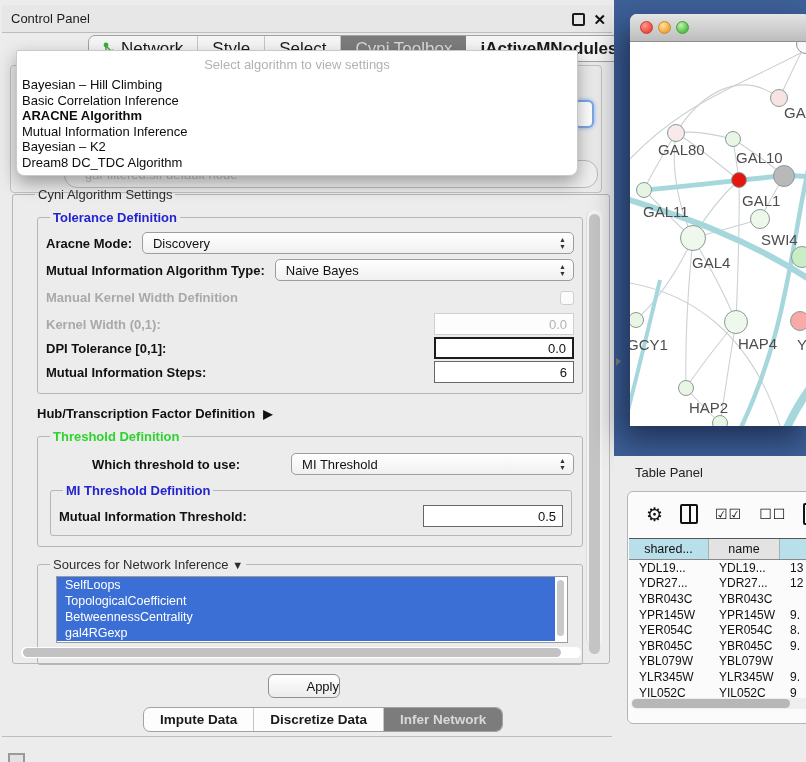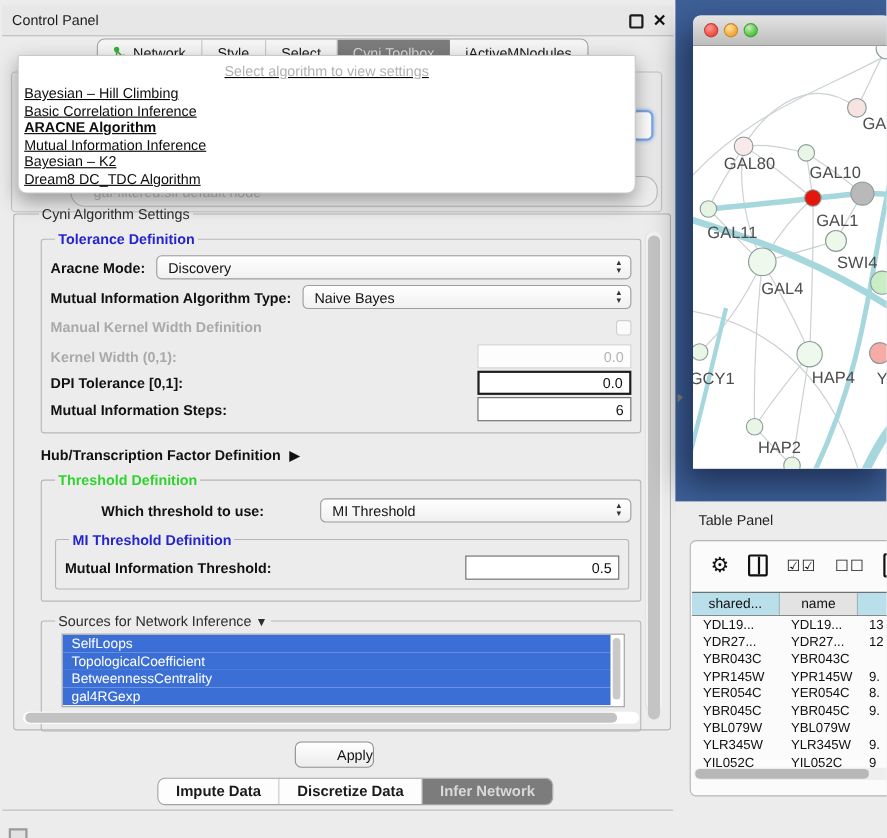--- a/index.html
+++ b/index.html
@@ -14,38 +14,38 @@
     background:#e7e7e7; border-bottom:1px solid #bcbcbc; display:flex; align-items:center; }
   .cp-title { font-size:13px; color:#1c1c1c; padding-left:9px; }
   .cp-title-icons { position:absolute; right:6px; top:0; height:28px; display:flex; align-items:center; gap:8px; }
   .float-btn { width:13px; height:13px; border:2px solid #1b1b1b; border-radius:2px; }
   .close-btn { font-size:15px; font-weight:bold; color:#111; line-height:13px; }
 
   
   .cp-tabbar { position:absolute; left:86px; top:30px; height:27px; display:flex;
     background:#f5f5f5; border:1px solid #a2a2a2; border-radius:7px; overflow:hidden; align-items:stretch; }
   .cp-tab { display:flex; align-items:center; justify-content:flex-end; gap:5px;
-    font-size:13px; color:#1a1a1a; border-right:1px solid #c6c6c6; padding:0 14px; white-space:nowrap; }
-  .cp-tab:last-child { border-right:none; }
+    font-size:17px; color:#1a1a1a; border-right:1px solid #c6c6c6; padding:0 14px; white-space:nowrap; }
+  .cp-tab:last-child { border-right:none;font-weight:bold; }
   .cp-tab.selected { background:#7c7c7c; color:#dcdcdc; border-right:none; }
   .net-icon { width:13px; height:13px; }
 
   
   .hidden-panel { position:absolute; left:8px; top:60px; width:592px; height:128px;
     border:1px solid #c2c2c2; border-radius:4px; background:#ececec; }
   .focus-combo-frag { position:absolute; right:7px; top:34px; width:20px; height:28px;
     background:#fff; border:2px solid #7da7e8; border-radius:6px; box-shadow:0 0 4px #86abe8; }
   .hidden-combo { position:absolute; left:62px; top:155px; width:534px; height:28px;
     border:1px solid #bcbcbc; border-radius:13px; background:#f1f1f1;
     display:flex; align-items:center; padding-left:20px; font-size:13px; color:#bdbdbd; }
 
   
   .popup { position:absolute; left:14px; top:45px; width:562px; height:126px; background:#fff;
     border:1px solid #c9c9c9; border-radius:2px 2px 8px 8px;
-    box-shadow:0 7px 18px rgba(0,0,0,.35); z-index:20;text-decoration:underline; }
+    box-shadow:0 7px 18px rgba(0,0,0,.35); z-index:20; }
   .popup-header { height:26px; display:flex; align-items:center; justify-content:center;
     color:#b2b2b2; font-size:13px; }
   .popup-item { font-size:13px; color:#0d0d0d; line-height:15.6px; padding-left:5px; white-space:nowrap; }
   .popup-item.bold { font-weight:bold; }
 
   
   fieldset.group { border:1px solid #b6b6b6; border-radius:3px; background:transparent; }
   fieldset.group > legend { font-size:13px; color:#2d2d2d; padding:0 3px; margin-left:4px; }
   legend.blue { color:#2323cf !important; font-weight:bold; }
   legend.green { color:#2ed32e !important; font-weight:bold; }

